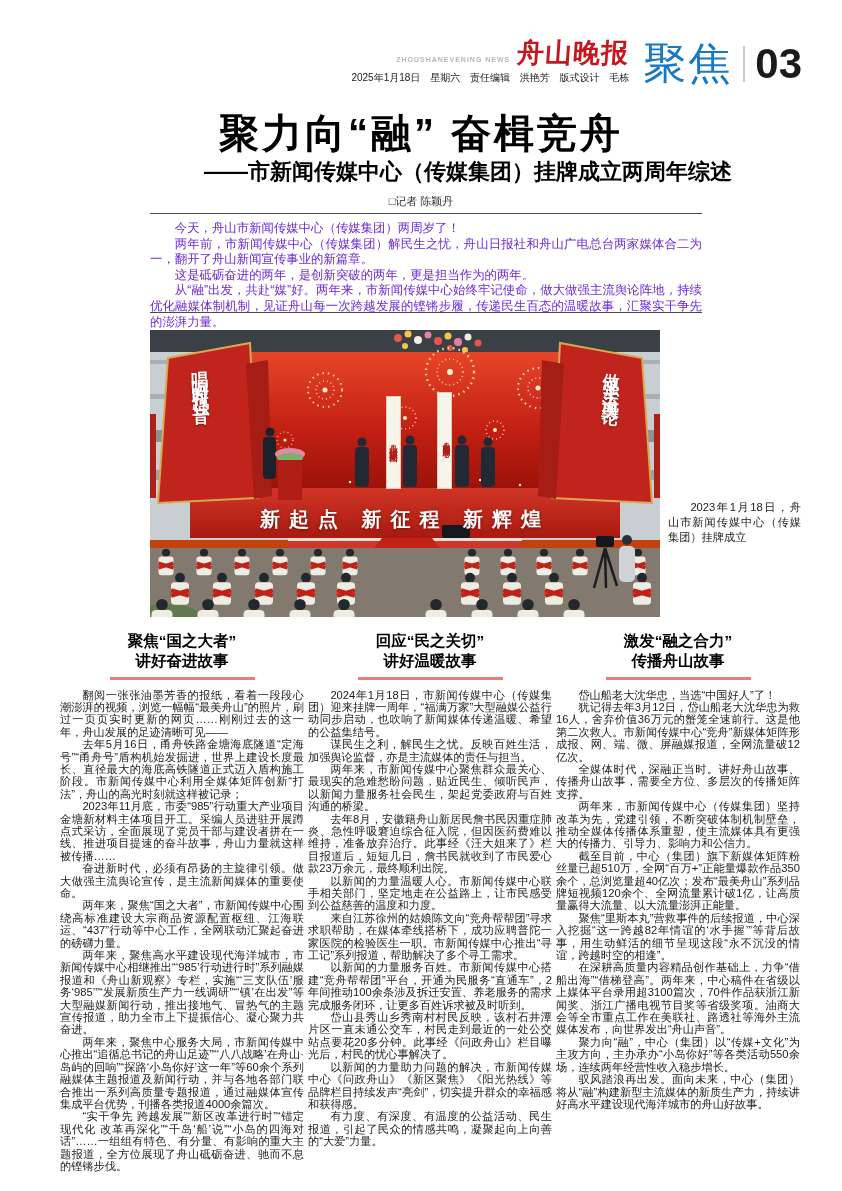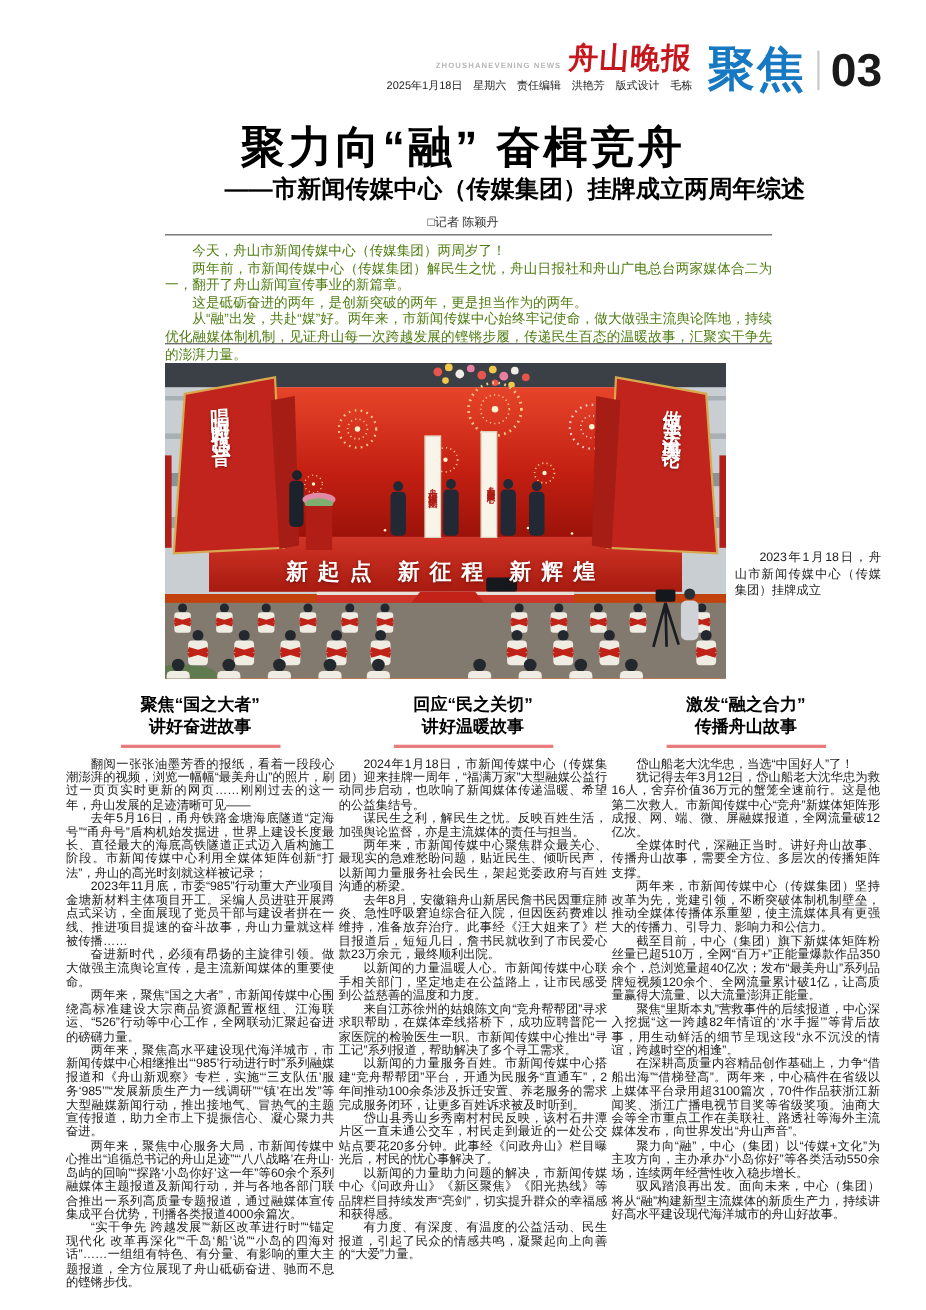--- a/index.html
+++ b/index.html
@@ -11,35 +11,35 @@
   
   .header{position:absolute;top:40px;right:40px;display:flex;align-items:flex-end;gap:14px;}
   .masthead{text-align:right;}
   .masthead-row{display:flex;align-items:baseline;justify-content:flex-end;gap:7px;}
   .masthead-en{font-size:7px;letter-spacing:1px;color:#b7b7b7;font-weight:700;}
   .masthead-logo{font-size:27px;font-weight:900;color:#c6171e;transform:skewX(-4deg);letter-spacing:1px;line-height:1;}
   .dateline{font-size:10px;color:#222;margin-top:4px;white-space:nowrap;}
   .dateline span{margin-left:7px;}
   .dateline span:first-child{margin-left:14px;}
   .section-flex{display:flex;align-items:center;gap:10px;}
-  .section-name{font-size:43px;font-weight:700;color:#1779c1;letter-spacing:2px;line-height:1;}
+  .section-name{font-size:43px;font-weight:400;color:#1779c1;letter-spacing:2px;line-height:1;}
   .section-divider{width:2px;height:36px;background:#c9c9c9;}
   .page-number{font-size:42px;font-weight:700;color:#1a1a1a;line-height:1;}
   
   .headline{position:absolute;top:106px;left:0;width:100%;text-align:center;
     font-size:40px;font-weight:900;letter-spacing:3px;color:#000;}
   .subheadline{position:absolute;top:157px;left:0;width:100%;text-align:center;
     font-size:22px;font-weight:700;color:#000;padding-left:47px;}
   .byline{position:absolute;top:194px;left:0;width:100%;text-align:center;font-size:11px;color:#333;}
   .rule{position:absolute;left:150px;width:552px;height:1px;background:#4a4a4a;}
   .rule-top{top:213px;}
   .rule-bottom{top:312px;}
   
   .intro{position:absolute;left:150px;top:221px;width:552px;font-size:12.4px;line-height:15.6px;
-    text-align:justify;color:#4d7c0f;}
+    text-align:justify;color:#6d28d9;}
   .intro p{margin:0;text-indent:2em;}
   
   .photo{position:absolute;left:150px;top:330px;width:510px;height:287px;overflow:hidden;background:#c2410c;}
   .photo svg{position:absolute;inset:0;display:block;}
   .scroll-text{position:absolute;writing-mode:vertical-rl;text-orientation:upright;color:#fff;
     font-weight:700;font-size:17px;letter-spacing:7px;text-shadow:0 1px 2px rgba(90,10,5,.6);}
   .scroll-text.left{left:40px;top:28px;height:142px;transform:rotate(-2deg);}
   .scroll-text.right{left:448px;top:30px;height:142px;transform:rotate(2deg);}
   .plaque{position:absolute;background:#f8f4ea;border:1px solid #d8d0ba;color:#b01c14;
     writing-mode:vertical-rl;text-orientation:upright;text-align:center;font-weight:700;box-sizing:border-box;}
@@ -262,21 +262,21 @@
       <div class="col-heading">
         <div>聚焦“国之大者”</div>
         <div>讲好奋进故事</div>
       </div>
       <div class="col-underline"></div>
       <div class="col-body">
           <p>翻阅一张张油墨芳香的报纸，看着一段段心潮澎湃的视频，浏览一幅幅“最美舟山”的照片，刷过一页页实时更新的网页……刚刚过去的这一年，舟山发展的足迹清晰可见——</p>
           <p>去年5月16日，甬舟铁路金塘海底隧道“定海号”“甬舟号”盾构机始发掘进，世界上建设长度最长、直径最大的海底高铁隧道正式迈入盾构施工阶段。市新闻传媒中心利用全媒体矩阵创新“打法”，舟山的高光时刻就这样被记录；</p>
           <p>2023年11月底，市委“985”行动重大产业项目金塘新材料主体项目开工。采编人员进驻开展蹲点式采访，全面展现了党员干部与建设者拼在一线、推进项目提速的奋斗故事，舟山力量就这样被传播……</p>
           <p>奋进新时代，必须有昂扬的主旋律引领。做大做强主流舆论宣传，是主流新闻媒体的重要使命。</p>
-          <p>两年来，聚焦“国之大者”，市新闻传媒中心围绕高标准建设大宗商品资源配置枢纽、江海联运、“526”行动等中心工作，全网联动汇聚起奋进的磅礴力量。</p>
+          <p>两年来，聚焦“国之大者”，市新闻传媒中心围绕高标准建设大宗商品资源配置枢纽、江海联运、“437”行动等中心工作，全网联动汇聚起奋进的磅礴力量。</p>
           <p>两年来，聚焦高水平建设现代海洋城市，市新闻传媒中心相继推出“‘985’行动进行时”系列融媒报道和《舟山新观察》专栏，实施“‘三支队伍’服务‘985’”“发展新质生产力一线调研”“‘镇’在出发”等大型融媒新闻行动，推出接地气、冒热气的主题宣传报道，助力全市上下提振信心、凝心聚力共奋进。</p>
           <p>两年来，聚焦中心服务大局，市新闻传媒中心推出“追循总书记的舟山足迹”“‘八八战略’在舟山·岛屿的回响”“探路‘小岛你好’这一年”等60余个系列融媒体主题报道及新闻行动，并与各地各部门联合推出一系列高质量专题报道，通过融媒体宣传集成平台优势，刊播各类报道4000余篇次。</p>
           <p>“实干争先 跨越发展”“新区改革进行时”“锚定现代化 改革再深化”“千岛‘船’说”“小岛的四海对话”……一组组有特色、有分量、有影响的重大主题报道，全方位展现了舟山砥砺奋进、驰而不息的铿锵步伐。</p>
         </div>
     </div>
     <div class="col">
       <div class="col-heading">
         <div>回应“民之关切”</div>
         <div>讲好温暖故事</div>
       </div>

